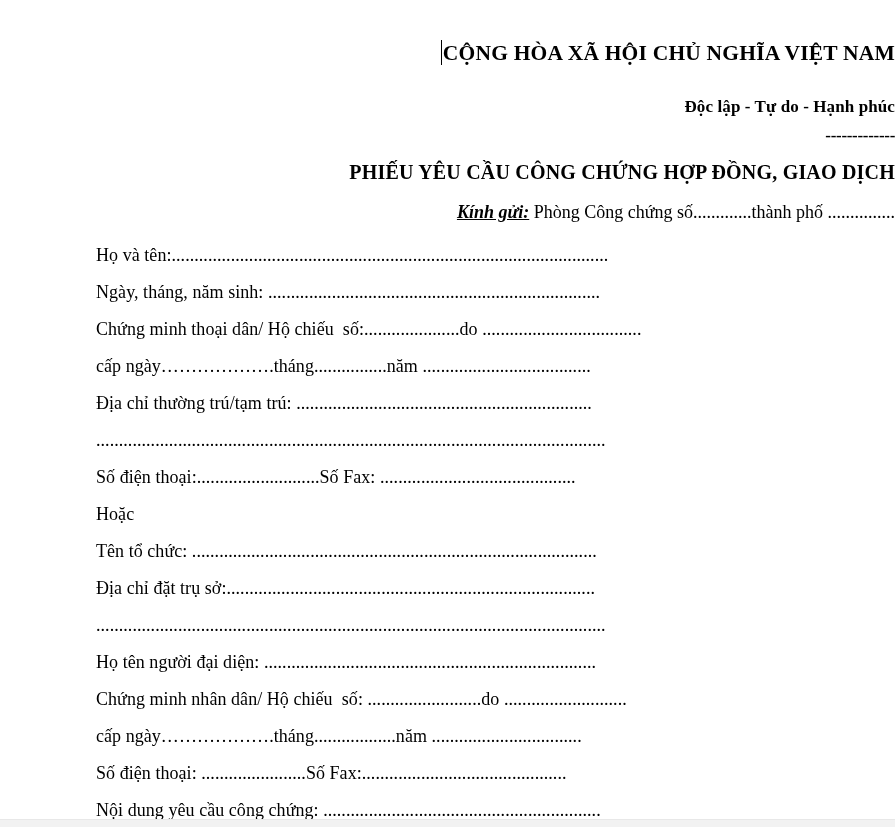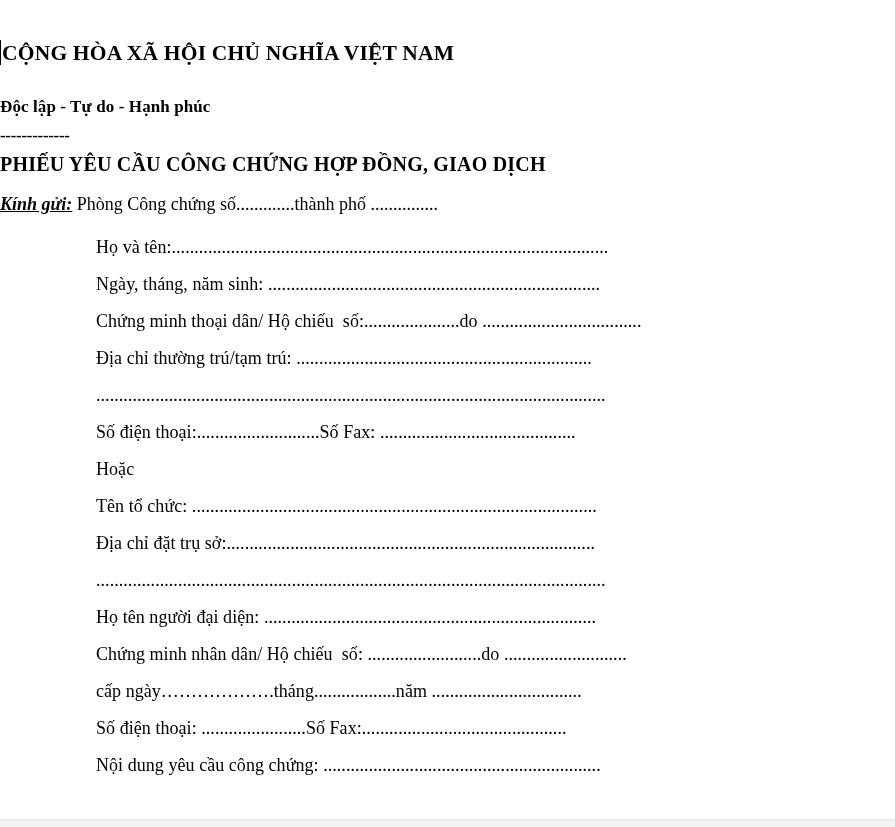--- a/index.html
+++ b/index.html
@@ -22,21 +22,21 @@
     width: 895px;
     height: 827px;
     background: #ffffff;
     box-sizing: border-box;
     overflow: hidden;
   }
 
   
   .doc-header {
     padding-top: 38px;
-    text-align: left;
+    text-align: right;
   }
 
   .national-title {
     position: relative;
     font-size: 21.5px;
     font-weight: bold;
     letter-spacing: 0.2px;
     line-height: 30px;
     display: inline-block;
   }
@@ -64,21 +64,21 @@
     font-weight: bold;
     line-height: 20px;
     margin-top: 6px;
     letter-spacing: -0.3px;
   }
 
   .form-title {
     font-size: 20px;
     font-weight: bold;
     line-height: 28px;
-    margin-top: 4px;
+    margin-top: 12px;
     letter-spacing: 0.2px;
   }
 
   .addressee {
     font-size: 18px;
     line-height: 26px;
     margin-top: 13px;
   }
   .addressee .lead {
     font-weight: bold;
@@ -136,20 +136,21 @@
 
     <div class="form-title">PHIẾU YÊU CẦU CÔNG CHỨNG HỢP ĐỒNG, GIAO DỊCH</div>
 
     <div class="addressee"><span class="lead">Kính gửi:</span><span> Phòng Công chứng số.............thành phố ...............</span></div>
   </div>
 
   <div class="form-body">
     <div class="form-line">Họ và tên:................................................................................................</div>
     <div class="form-line">Ngày, tháng, năm sinh: .........................................................................</div>
     <div class="form-line">Chứng minh thoại dân/ Hộ chiếu  số:.....................do ...................................</div>
+    <div class="form-line">cấp ngày……………….tháng................năm .....................................</div>
     <div class="form-line">Địa chỉ thường trú/tạm trú: .................................................................</div>
     <div class="form-line continuation">................................................................................................................</div>
     <div class="form-line">Số điện thoại:...........................Số Fax: ...........................................</div>
     <div class="form-line plain">Hoặc</div>
     <div class="form-line">Tên tổ chức: .........................................................................................</div>
     <div class="form-line">Địa chỉ đặt trụ sở:.................................................................................</div>
     <div class="form-line continuation">................................................................................................................</div>
     <div class="form-line">Họ tên người đại diện: .........................................................................</div>
     <div class="form-line">Chứng minh nhân dân/ Hộ chiếu  số: .........................do ...........................</div>
     <div class="form-line">cấp ngày……………….tháng..................năm .................................</div>

